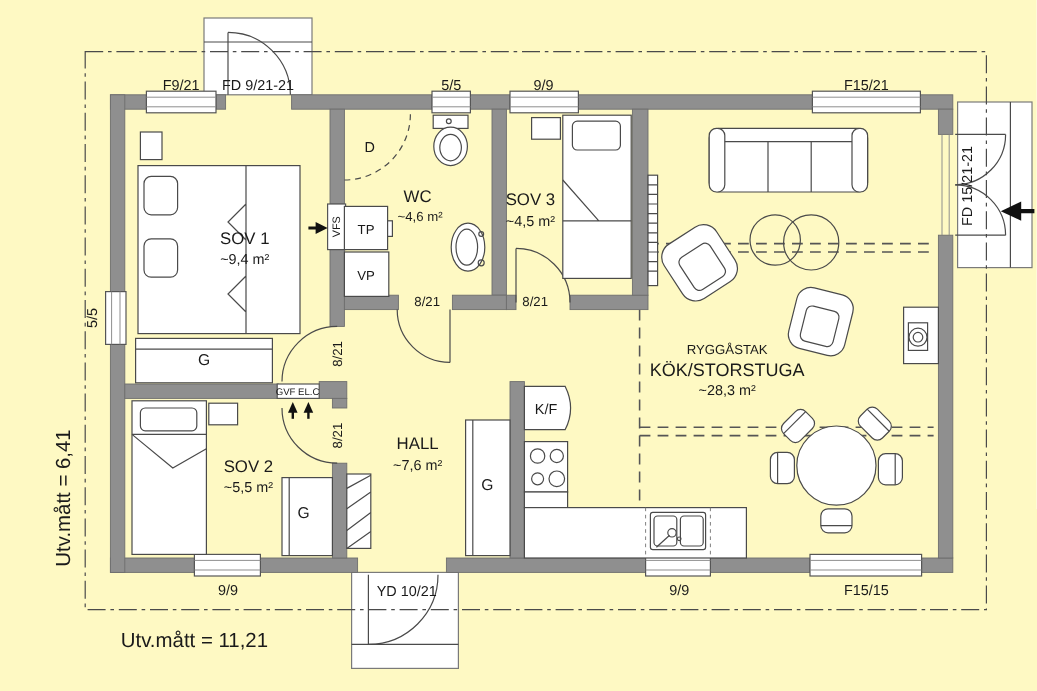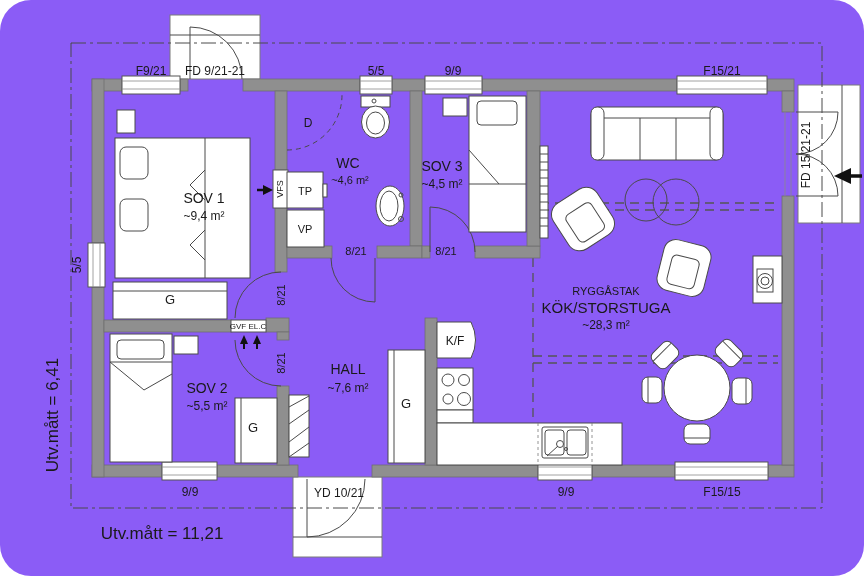--- a/index.html
+++ b/index.html
@@ -1,17 +1,17 @@
 <!DOCTYPE html>
 <html><head>
 <meta charset="utf-8">
 <style>
   html,body{margin:0;padding:0;background:#fff;}
-  .canvas{position:relative;width:864px;height:576px;background:#8b5cf6;overflow:hidden;
-          font-family:"Liberation Sans", sans-serif;border-radius:31px;}
+  .canvas{position:relative;width:864px;height:576px;background:#fef9c3;overflow:hidden;
+          font-family:"Liberation Sans", sans-serif;}
   svg{display:block}
   svg text{font-family:"Liberation Sans", sans-serif;fill:#1a1a1a;}
   .wall{fill:#8f8f8f;stroke:#6e6e6e;stroke-width:.75;}
   .porch{fill:#ffffff;stroke:#7a7a7a;stroke-width:1;}
   .thin{stroke:#4a4a4a;stroke-width:1;fill:none;}
   .furn{stroke:#4a4a4a;stroke-width:1;fill:#ffffff;}
   .furnN{stroke:#4a4a4a;stroke-width:1;fill:none;}
   .winbox{fill:#ffffff;stroke:#555555;stroke-width:1;}
   .winline{stroke:#8a8a8a;stroke-width:.8;}
   .dashdot{stroke:#4a4a4a;stroke-width:1;fill:none;stroke-dasharray:15 4 3 4;}

